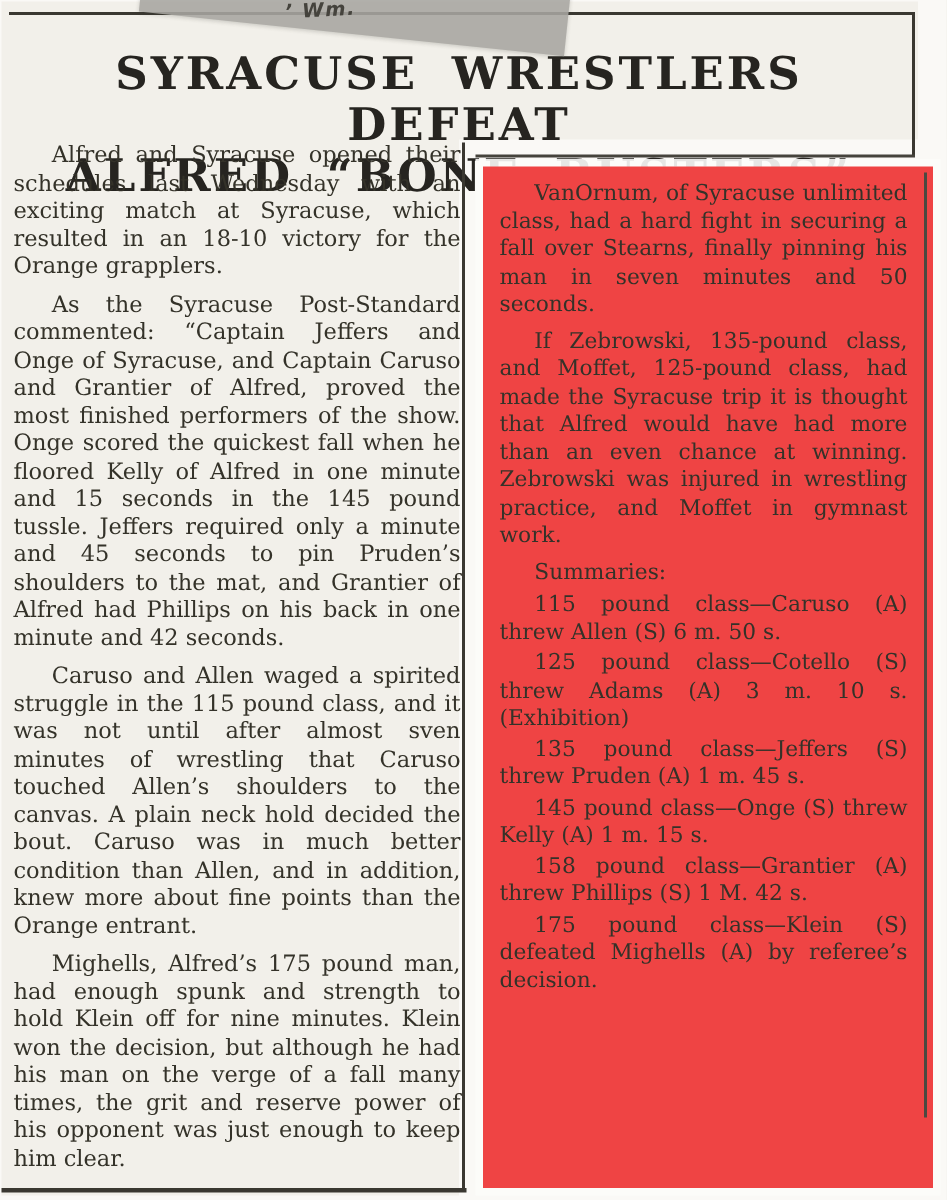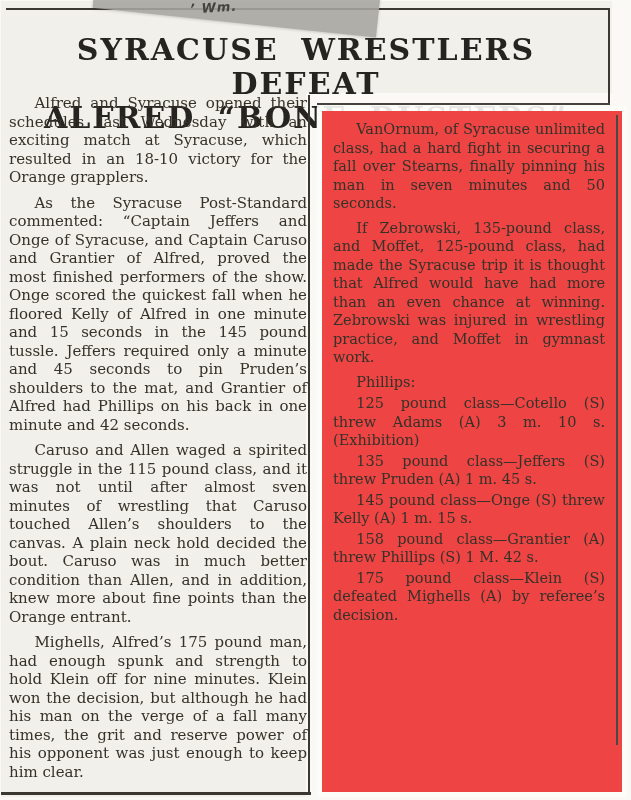--- a/index.html
+++ b/index.html
@@ -97,21 +97,22 @@
   <p>As the Syracuse Post-Standard commented: “Captain Jeffers and Onge of Syracuse, and Captain Caruso and Grantier of Alfred, proved the most finished performers of the show. Onge scored the quickest fall when he floored Kelly of Alfred in one minute and 15 seconds in the 145 pound tussle. Jeffers required only a minute and 45 seconds to pin Pruden’s shoulders to the mat, and Grantier of Alfred had Phillips on his back in one minute and 42 seconds.</p>
   <p>Caruso and Allen waged a spirited struggle in the 115 pound class, and it was not until after almost sven minutes of wrestling that Caruso touched Allen’s shoulders to the canvas. A plain neck hold decided the bout. Caruso was in much better condition than Allen, and in addition, knew more about fine points than the Orange entrant.</p>
   <p>Mighells, Alfred’s 175 pound man, had enough spunk and strength to hold Klein off for nine minutes. Klein won the decision, but although he had his man on the verge of a fall many times, the grit and reserve power of his opponent was just enough to keep him clear.</p>
 </div>
 
 <div class="pasted">
   <div class="rule-pasted-right"></div>
   <div class="col-right">
     <p>VanOrnum, of Syracuse unlimited class, had a hard fight in securing a fall over Stearns, finally pinning his man in seven minutes and 50 seconds.</p>
     <p>If Zebrowski, 135-pound class, and Moffet, 125-pound class, had made the Syracuse trip it is thought that Alfred would have had more than an even chance at winning. Zebrowski was injured in wrestling practice, and Moffet in gymnast work.</p>
-    <p class="summaries-label">Phillips:</p>
+    <p class="summaries-label">Summaries:</p>
+    <p class="summary">115 pound class—Caruso (A) threw Allen (S) 6 m. 50 s.</p>
     <p class="summary">125 pound class—Cotello (S) threw Adams (A) 3 m. 10 s. (Exhibition)</p>
     <p class="summary">135 pound class—Jeffers (S) threw Pruden (A) 1 m. 45 s.</p>
     <p class="summary">145 pound class—Onge (S) threw Kelly (A) 1 m. 15 s.</p>
     <p class="summary">158 pound class—Grantier (A) threw Phillips (S) 1 M. 42 s.</p>
     <p class="summary">175 pound class—Klein (S) defeated Mighells (A) by referee’s decision.</p>
 
   </div>
 </div>
 
 </body></html>

